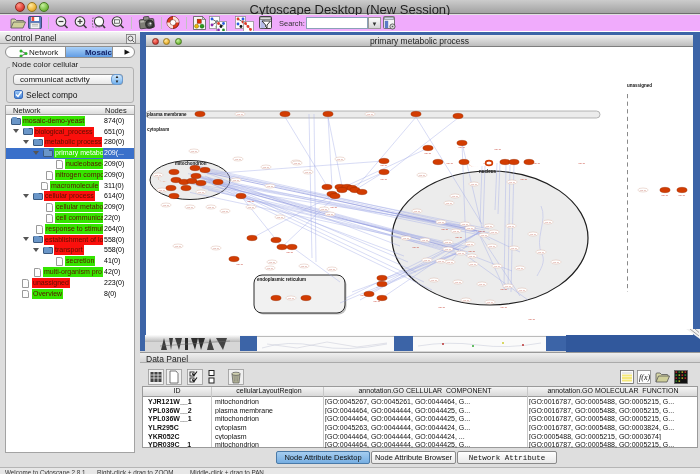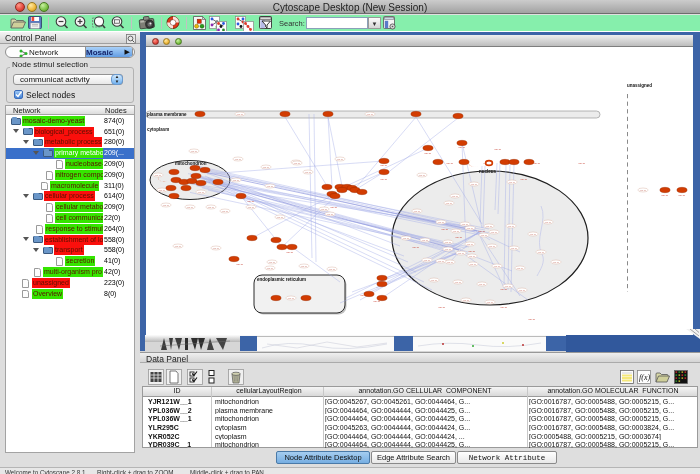--- a/index.html
+++ b/index.html
@@ -3,40 +3,40 @@
 <meta charset="utf-8">
 <style>
 * { margin:0; padding:0; box-sizing:border-box; }
 html,body { width:700px; height:474px; overflow:hidden; }
 body { font-family:"Liberation Sans", sans-serif; background:#e0e0e0; position:relative; }
 
 #titlebar { position:absolute; left:0; top:0; width:700px; height:14px;
   background:linear-gradient(#cccccc,#a2a2a2); border-bottom:1px solid #6e6e6e; }
 #titlebar .tl { position:absolute; top:2px; width:10px; height:10px; border-radius:50%; }
 #title-text { position:absolute; top:2px; left:0; width:700px; text-align:center;
-  font-size:10px; color:#1e1e1e; }
-
-#toolbar { position:absolute; left:0; top:15px; width:700px; height:16px; background:#86efac; }
+  font-size:13px; color:#1e1e1e; }
+
+#toolbar { position:absolute; left:0; top:15px; width:700px; height:16px; background:#f0abfc; }
 #toolbar svg { position:absolute; top:0; }
 #search-label { position:absolute; left:279px; top:3.5px; font-size:7.5px; color:#333; }
 #search-box { position:absolute; left:306px; top:2px; width:62px; height:12px; background:#fff;
   border:1px solid #8aa0b8; }
 #search-drop { position:absolute; left:368px; top:2px; width:13px; height:12px;
   background:linear-gradient(#fdfdfd,#d5d5d5); border:1px solid #9a9a9a; font-size:6px; color:#333;
   text-align:center; line-height:12px; }
 
 #cp { position:absolute; left:0; top:31px; width:140px; height:436px; background:#dedede; }
 #cp-header { position:absolute; left:0; top:0; width:140px; height:13px;
   background:linear-gradient(#f4f4f4,#d2d2d2); border-top:1px solid #fff; border-bottom:1px solid #a0a0a0; }
 #cp-header span { position:absolute; left:5px; top:1px; font-size:8.5px; color:#1a1a1a; }
 #tabs { position:absolute; left:5px; top:15px; width:130px; height:12px; background:#fdfdfd;
   border:1px solid #8f8f8f; border-radius:6px; overflow:hidden; }
-#tab-mosaic { position:absolute; left:79px; top:0; width:48px; height:12px;
+#tab-mosaic { position:absolute; left:59px; top:0; width:48px; height:12px;
   background:linear-gradient(#a8d0f8,#5593e0); border-left:1px solid #8f8f8f; border-right:1px solid #8f8f8f;
-  color:#15256b; font-weight:bold; font-size:8px; text-align:left; line-height:12px; }
+  color:#15256b; font-weight:bold; font-size:8px; text-align:right; line-height:12px; }
 #tab-network { position:absolute; left:23px; top:1px; font-size:8px; color:#222; }
 #tab-arrow { position:absolute; right:4px; top:1px; font-size:7px; color:#111; }
 #groupbox { position:absolute; left:6px; top:36px; width:128px; height:36px;
   border:1px solid #b2b2b2; border-radius:3px; }
 #groupbox-label { position:absolute; left:10px; top:29px; background:#dedede; padding:0 2px;
   font-size:8px; color:#222; }
 #combo { position:absolute; left:13px; top:43px; width:110px; height:11px; background:linear-gradient(#ffffff,#e8e8e8);
   border:1px solid #939393; border-radius:3px; font-size:8px; color:#111; line-height:10px;
   padding-left:6px; }
 #combo-btn { position:absolute; left:111px; top:43px; width:12px; height:11px;
@@ -257,29 +257,29 @@
       <line x1="2" y1="7" x2="7" y2="4.5" stroke="#222" stroke-width="0.7"></line>
       <circle cx="2" cy="2" r="1.5" fill="#2ab52a"></circle>
         <circle cx="7" cy="4.5" r="1.5" fill="#2ab52a"></circle>
       <circle cx="2" cy="7" r="1.5" fill="#2ab52a"></circle>
     </svg>
     <div id="tab-network">Network</div>
     <div id="tab-mosaic">Mosaic</div>
     <div id="tab-arrow">▶</div>
   </div>
   <div id="groupbox"></div>
-  <div id="groupbox-label">Node stimul selection</div>
+  <div id="groupbox-label">Node color cellular</div>
   <div id="combo">communicat activity</div>
   <div id="combo-btn">▲<br>▼</div>
   <div id="checkbox">
       <svg width="9" height="9" viewBox="0 0 9 9" style="position:absolute;left:-1px;top:-1px">
         <polyline points="2,4.5 4,6.5 7.5,1.5" fill="none" stroke="#fff" stroke-width="1.4"></polyline>
       </svg>
     </div>
-  <div id="checkbox-label">Select nodes</div>
+  <div id="checkbox-label">Select compo</div>
   <div id="tree-header">
       <div class="th1">Network</div>
       <div class="th2">Nodes</div>
     </div>
   <div id="tree">
       <div class="trow" style="top:0.5px;">
         <div class="folder" style="left:5px;"></div>
         <div class="lbl gbg" style="left:16px;max-width:81px;">mosaic-demo-yeast</div>
         <div class="num">874(0)</div>
       </div>
@@ -374,20 +374,21 @@
 </div>
 
 <div id="netwin">
   <div id="net-border-top"></div>
   <div id="net-border-left"></div>
   <div id="net-border-right"></div>
   <div id="net-title">
     <div class="tl" style="left:6px; background:radial-gradient(circle at 35% 30%, #ff9a8a, #e3443a 60%, #a02a20); border:0.5px solid #8a2a22;"></div>
     <div class="tl" style="left:16.5px; background:radial-gradient(circle at 35% 30%, #ffe9a0, #efb73a 60%, #b07e1a); border:0.5px solid #9a7a20;"></div>
     <div class="tl" style="left:28.5px; background:radial-gradient(circle at 35% 30%, #c8f0a0, #7ac143 60%, #4a8a20); border:0.5px solid #4a7a22;"></div>
+    <div class="txt">primary metabolic process</div>
   </div>
   <div id="canvas">
     <svg id="gsvg" width="547" height="288" viewBox="146 47 547 288">
         <rect x="146" y="111" width="454" height="7" rx="3.5" fill="#ececec" stroke="#9a9a9a" stroke-width="0.7"></rect>
         <ellipse cx="190" cy="180" rx="40" ry="19.5" fill="#ececec" stroke="#222" stroke-width="1"></ellipse>
         <ellipse cx="490" cy="238" rx="98" ry="67" fill="#ececec" stroke="#1e1e1e" stroke-width="1.2"></ellipse>
         <rect x="255.5" y="276.5" width="91" height="38" rx="8" fill="#666" opacity="0.4"></rect>
         <rect x="254" y="275" width="91" height="38" rx="8" fill="#f1f1f1" stroke="#2a2a2a" stroke-width="1"></rect>
         <line x1="627.5" y1="94" x2="627.5" y2="292" stroke="#8a8a8a" stroke-width="1" stroke-dasharray="4.2 3.4"></line>
         <line x1="188" y1="164" x2="474" y2="228" stroke="#a2aae6" stroke-width="0.42"></line>
@@ -833,21 +834,21 @@
         <div class="drow" style="top:53.9px;">
           <div style="left:5px;width:62px;font-weight:bold;">YDR039C__1</div>
           <div style="left:72px;width:106px;">mitochondrion</div>
           <div style="left:182px;width:200px;">[GO:0044464, GO:0044444, GO:0044425, G...</div>
           <div style="left:386px;width:168px;">[GO:0016787, GO:0005488, GO:0005215, G...</div>
         </div>
       </div>
   </div>
   <div id="dtabs">
     <div class="dtab" style="left:2px;width:94px;background:linear-gradient(#a5cdf0,#76aee2);border-color:#4a7aa8;">Node Attribute Desktop</div>
-    <div class="dtab" style="left:97px;width:85px;">Edge Attribute Search</div>
+    <div class="dtab" style="left:97px;width:85px;">Node Attribute Browser</div>
     <div class="dtab" style="left:183px;width:100px;font-family:Liberation Mono, monospace;">Network Attribute Browser</div>
   </div>
 </div>
 
 <div id="status">
   <span style="left:5px;">Welcome to Cytoscape 2.8.1</span>
   <span style="left:97px;">Right-click + drag to ZOOM</span>
   <span style="left:190px;">Middle-click + drag to PAN</span>
 </div>
 

